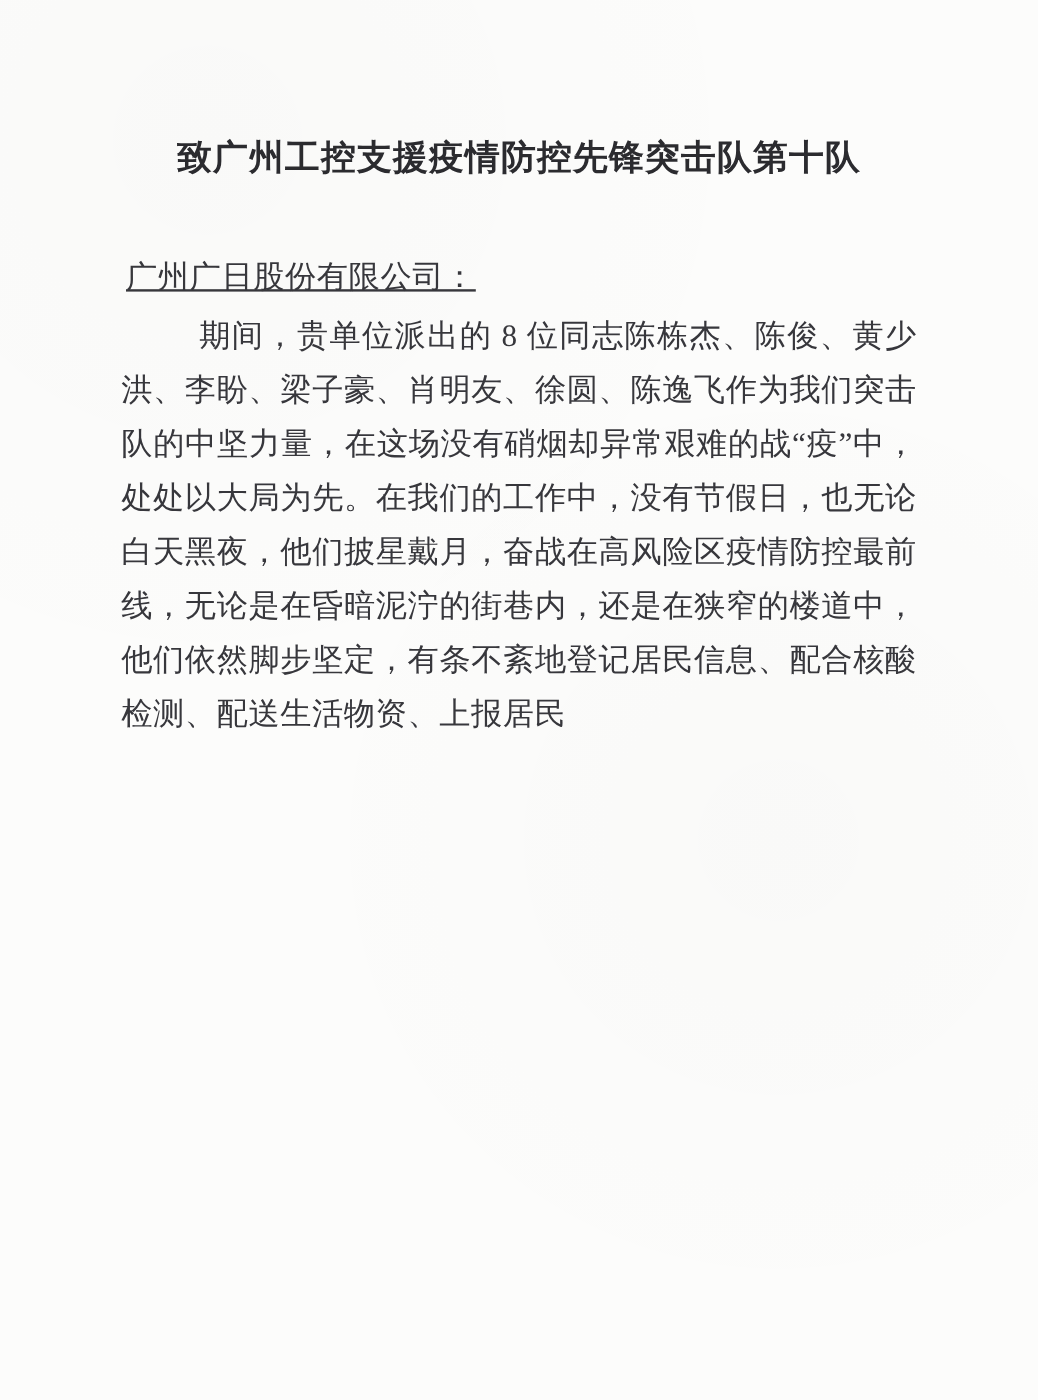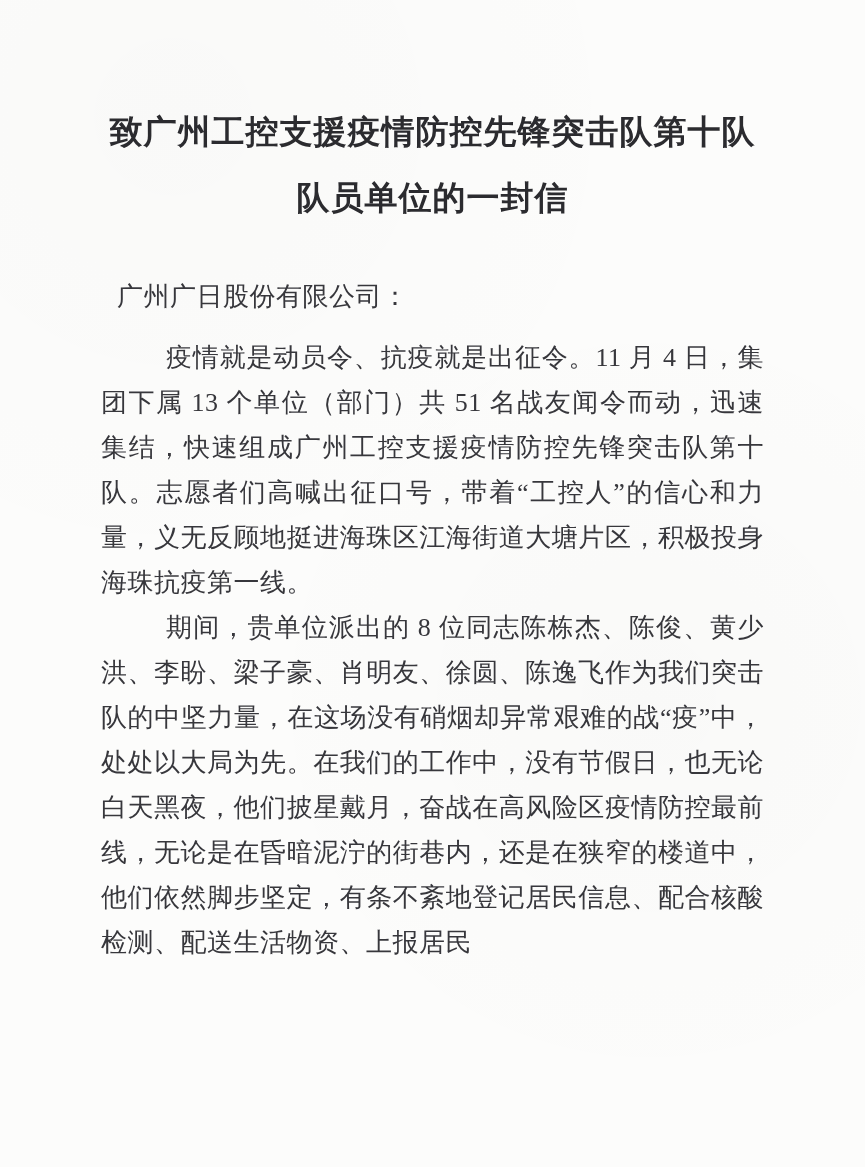--- a/index.html
+++ b/index.html
@@ -25,48 +25,47 @@
     background:
       radial-gradient(circle at 20% 10%, rgba(0,0,0,0.012), transparent 40%),
       radial-gradient(circle at 75% 60%, rgba(0,0,0,0.010), transparent 45%),
       var(--paper);
   }
   .title {
     font-family: "Liberation Sans", sans-serif;
     font-weight: bold;
     color: var(--title-ink);
     text-align: center;
-    font-size: 33px;
+    font-size: 29px;
     line-height: 36px;
     letter-spacing: 1px;
     margin: 0;
   }
   .title-1 { padding-top: 114px; }
   .title-2 { margin-top: 30px; }
   .letter-body {
     margin-top: 58px;
     color: var(--ink);
     font-size: 26px;
     line-height: 45px;
     letter-spacing: 0.5px;
   }
   .salutation {
-    margin: 16px;
+    margin: 4px;
+    text-decoration: underline;
   }
   .para {
     margin: 0;
     text-indent: 2.5em;
     text-align: justify;
   }
 </style>
 </head>
 <body>
 
 <div class="page">
   <h1 class="title title-1">致广州工控支援疫情防控先锋突击队第十队</h1>
-  <h1 class="title title-2">队员单位的一封信</h1>
 
   <div class="letter-body">
     <p class="salutation">广州广日股份有限公司：</p>
-    <p class="para">疫情就是动员令、抗疫就是出征令。11 月 4 日，集团下属 13 个单位（部门）共 51 名战友闻令而动，迅速集结，快速组成广州工控支援疫情防控先锋突击队第十队。志愿者们高喊出征口号，带着“工控人”的信心和力量，义无反顾地挺进海珠区江海街道大塘片区，积极投身海珠抗疫第一线。</p>
     <p class="para">期间，贵单位派出的 8 位同志陈栋杰、陈俊、黄少洪、李盼、梁子豪、肖明友、徐圆、陈逸飞作为我们突击队的中坚力量，在这场没有硝烟却异常艰难的战“疫”中，处处以大局为先。在我们的工作中，没有节假日，也无论白天黑夜，他们披星戴月，奋战在高风险区疫情防控最前线，无论是在昏暗泥泞的街巷内，还是在狭窄的楼道中，他们依然脚步坚定，有条不紊地登记居民信息、配合核酸检测、配送生活物资、上报居民</p>
   </div>
 </div>
 
 </body></html>

